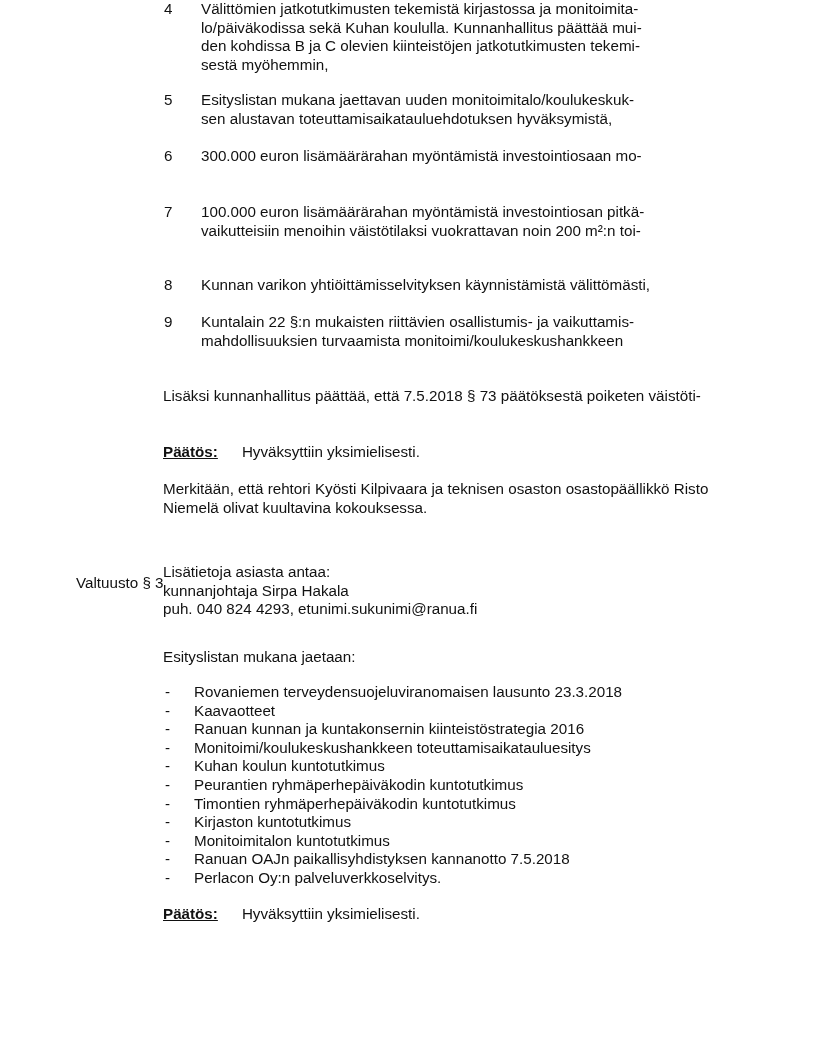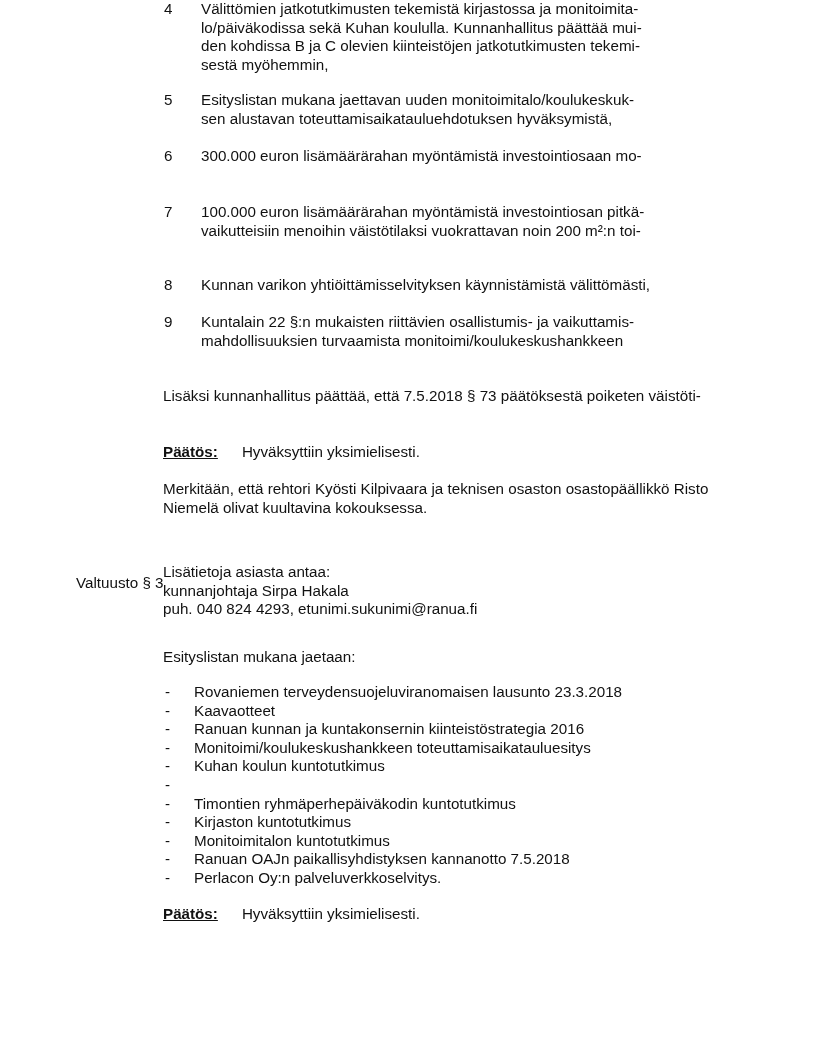--- a/index.html
+++ b/index.html
@@ -109,20 +109,21 @@
   <div class="bullet">
       <span class="dash">-</span>
       <span class="bt">Monitoimi/koulukeskushankkeen toteuttamisaikatauluesitys</span>
     </div>
   <div class="bullet">
       <span class="dash">-</span>
       <span class="bt">Kuhan koulun kuntotutkimus</span>
     </div>
   <div class="bullet">
       <span class="dash">-</span>
+      <span class="bt">Peurantien ryhmäperhepäiväkodin kuntotutkimus</span>
     </div>
   <div class="bullet">
       <span class="dash">-</span>
       <span class="bt">Timontien ryhmäperhepäiväkodin kuntotutkimus</span>
     </div>
   <div class="bullet">
       <span class="dash">-</span>
       <span class="bt">Kirjaston kuntotutkimus</span>
     </div>
   <div class="bullet">

